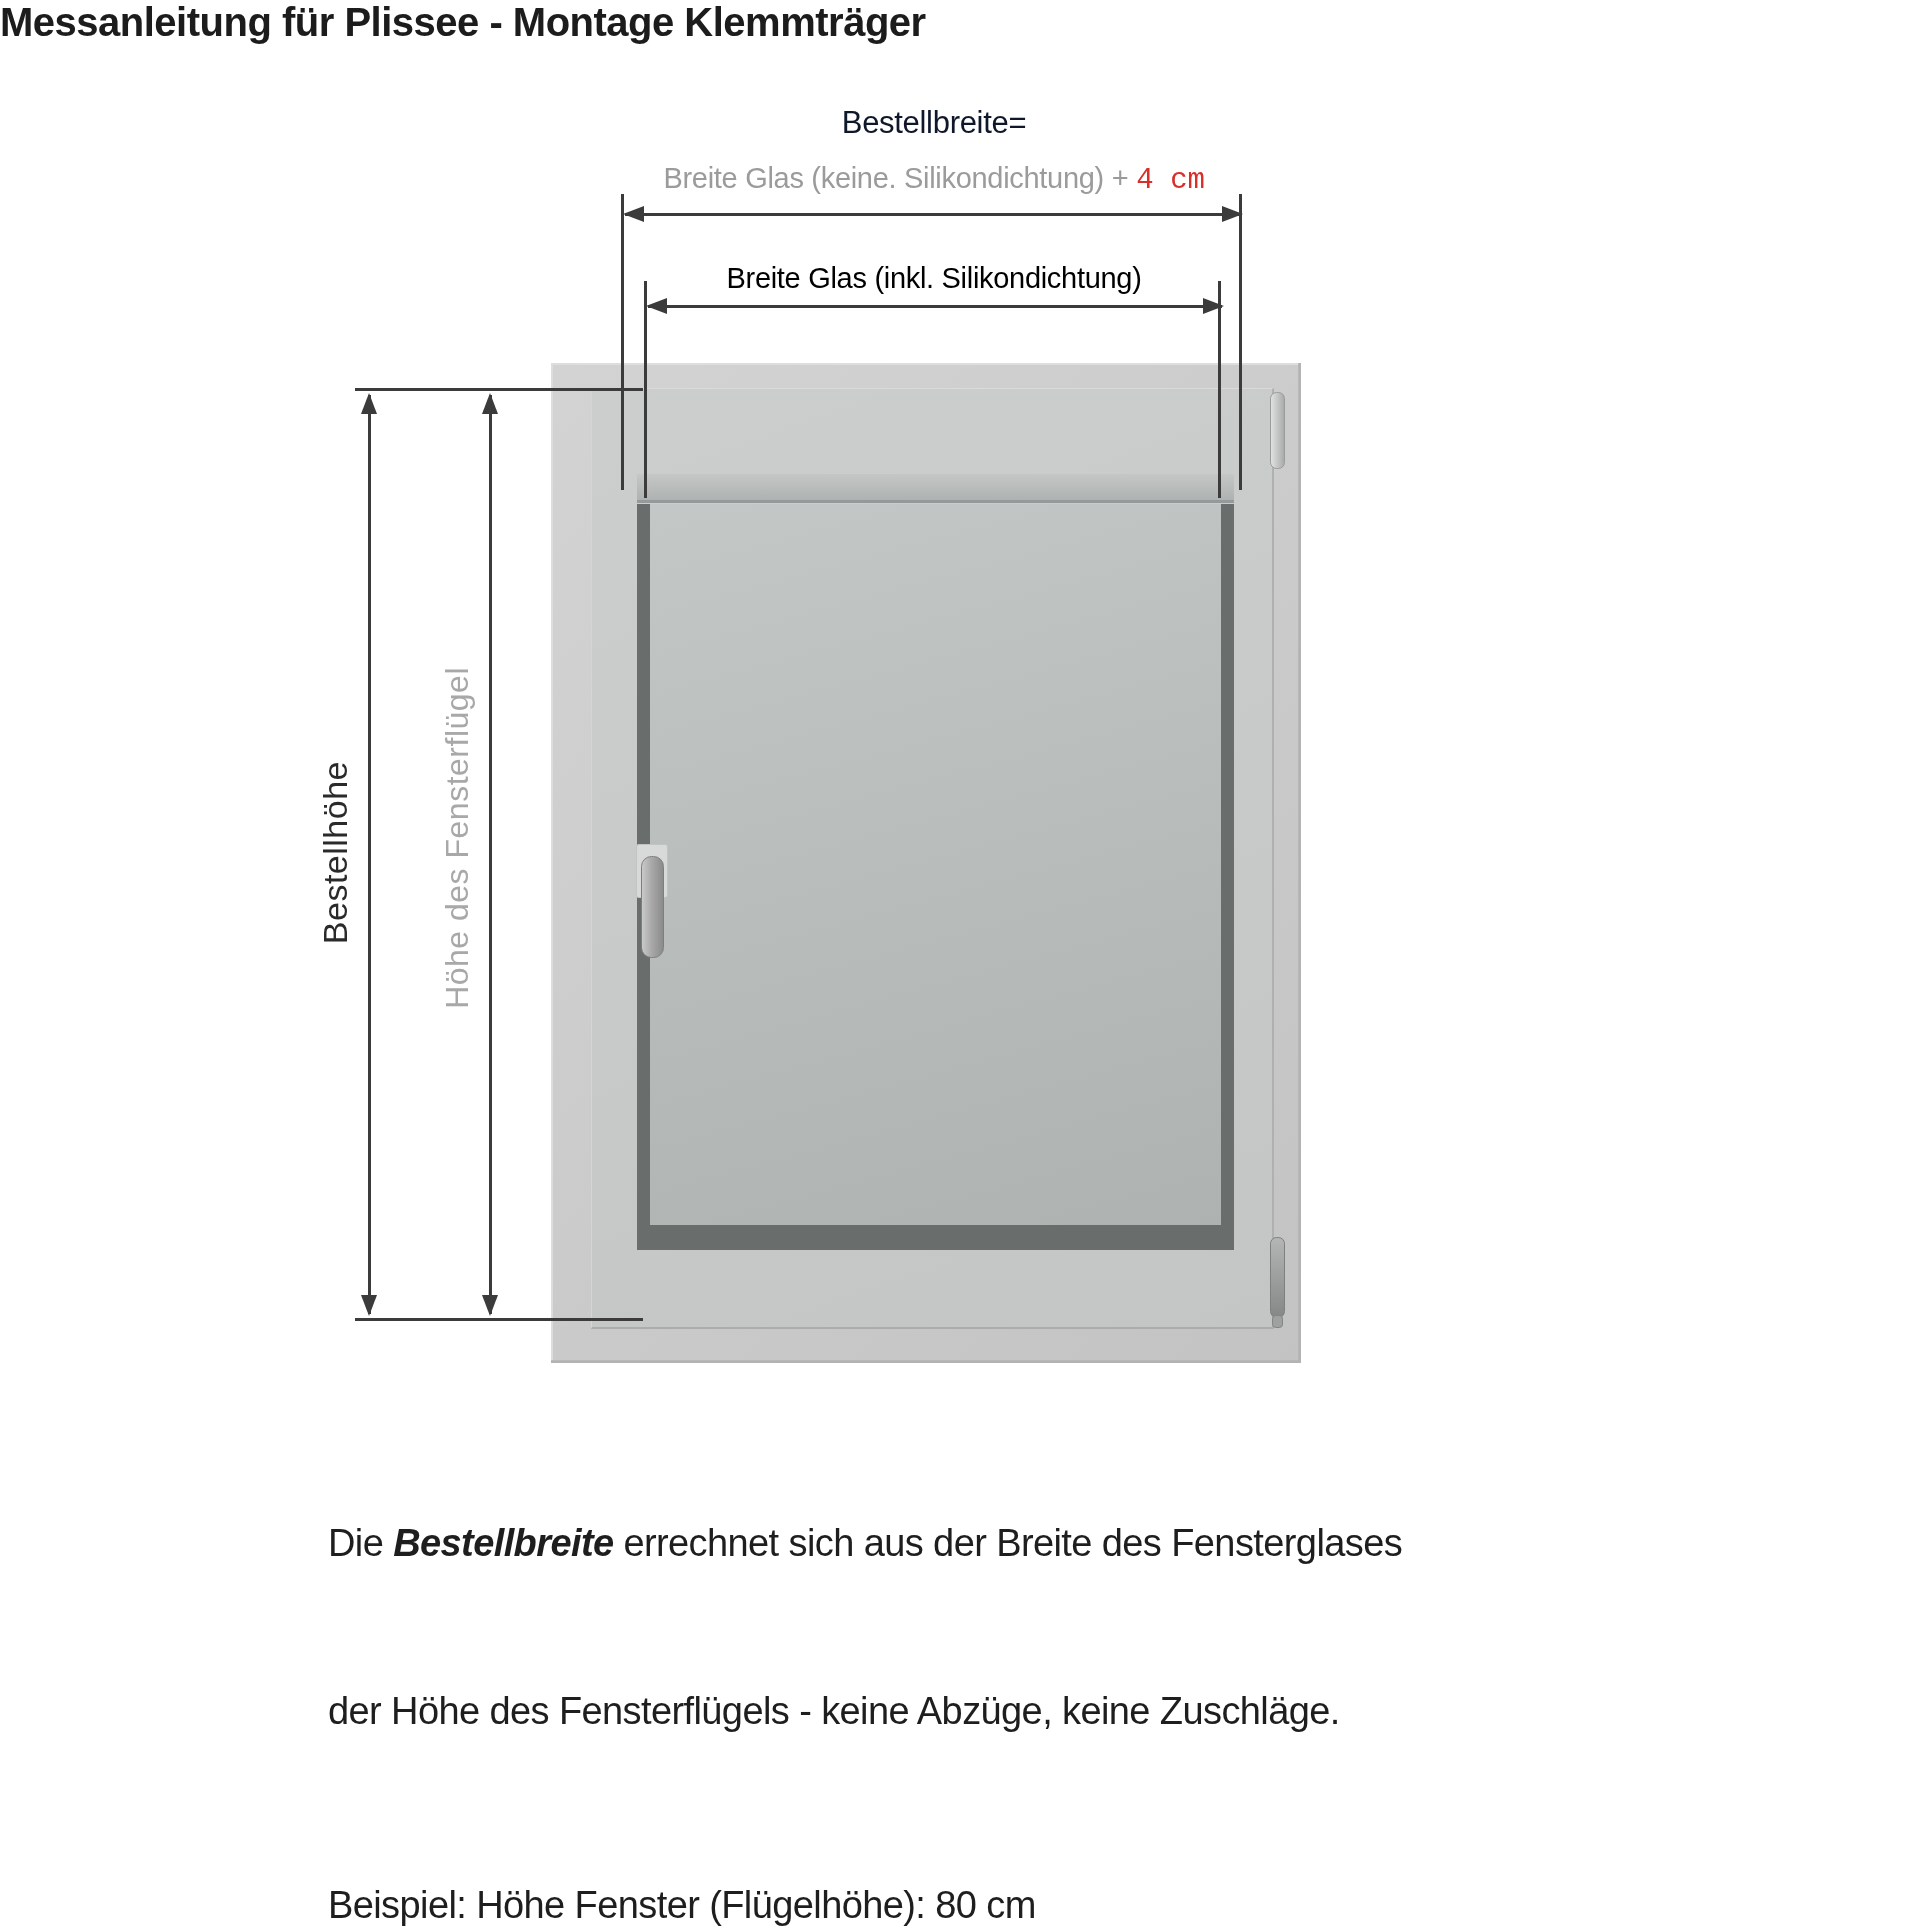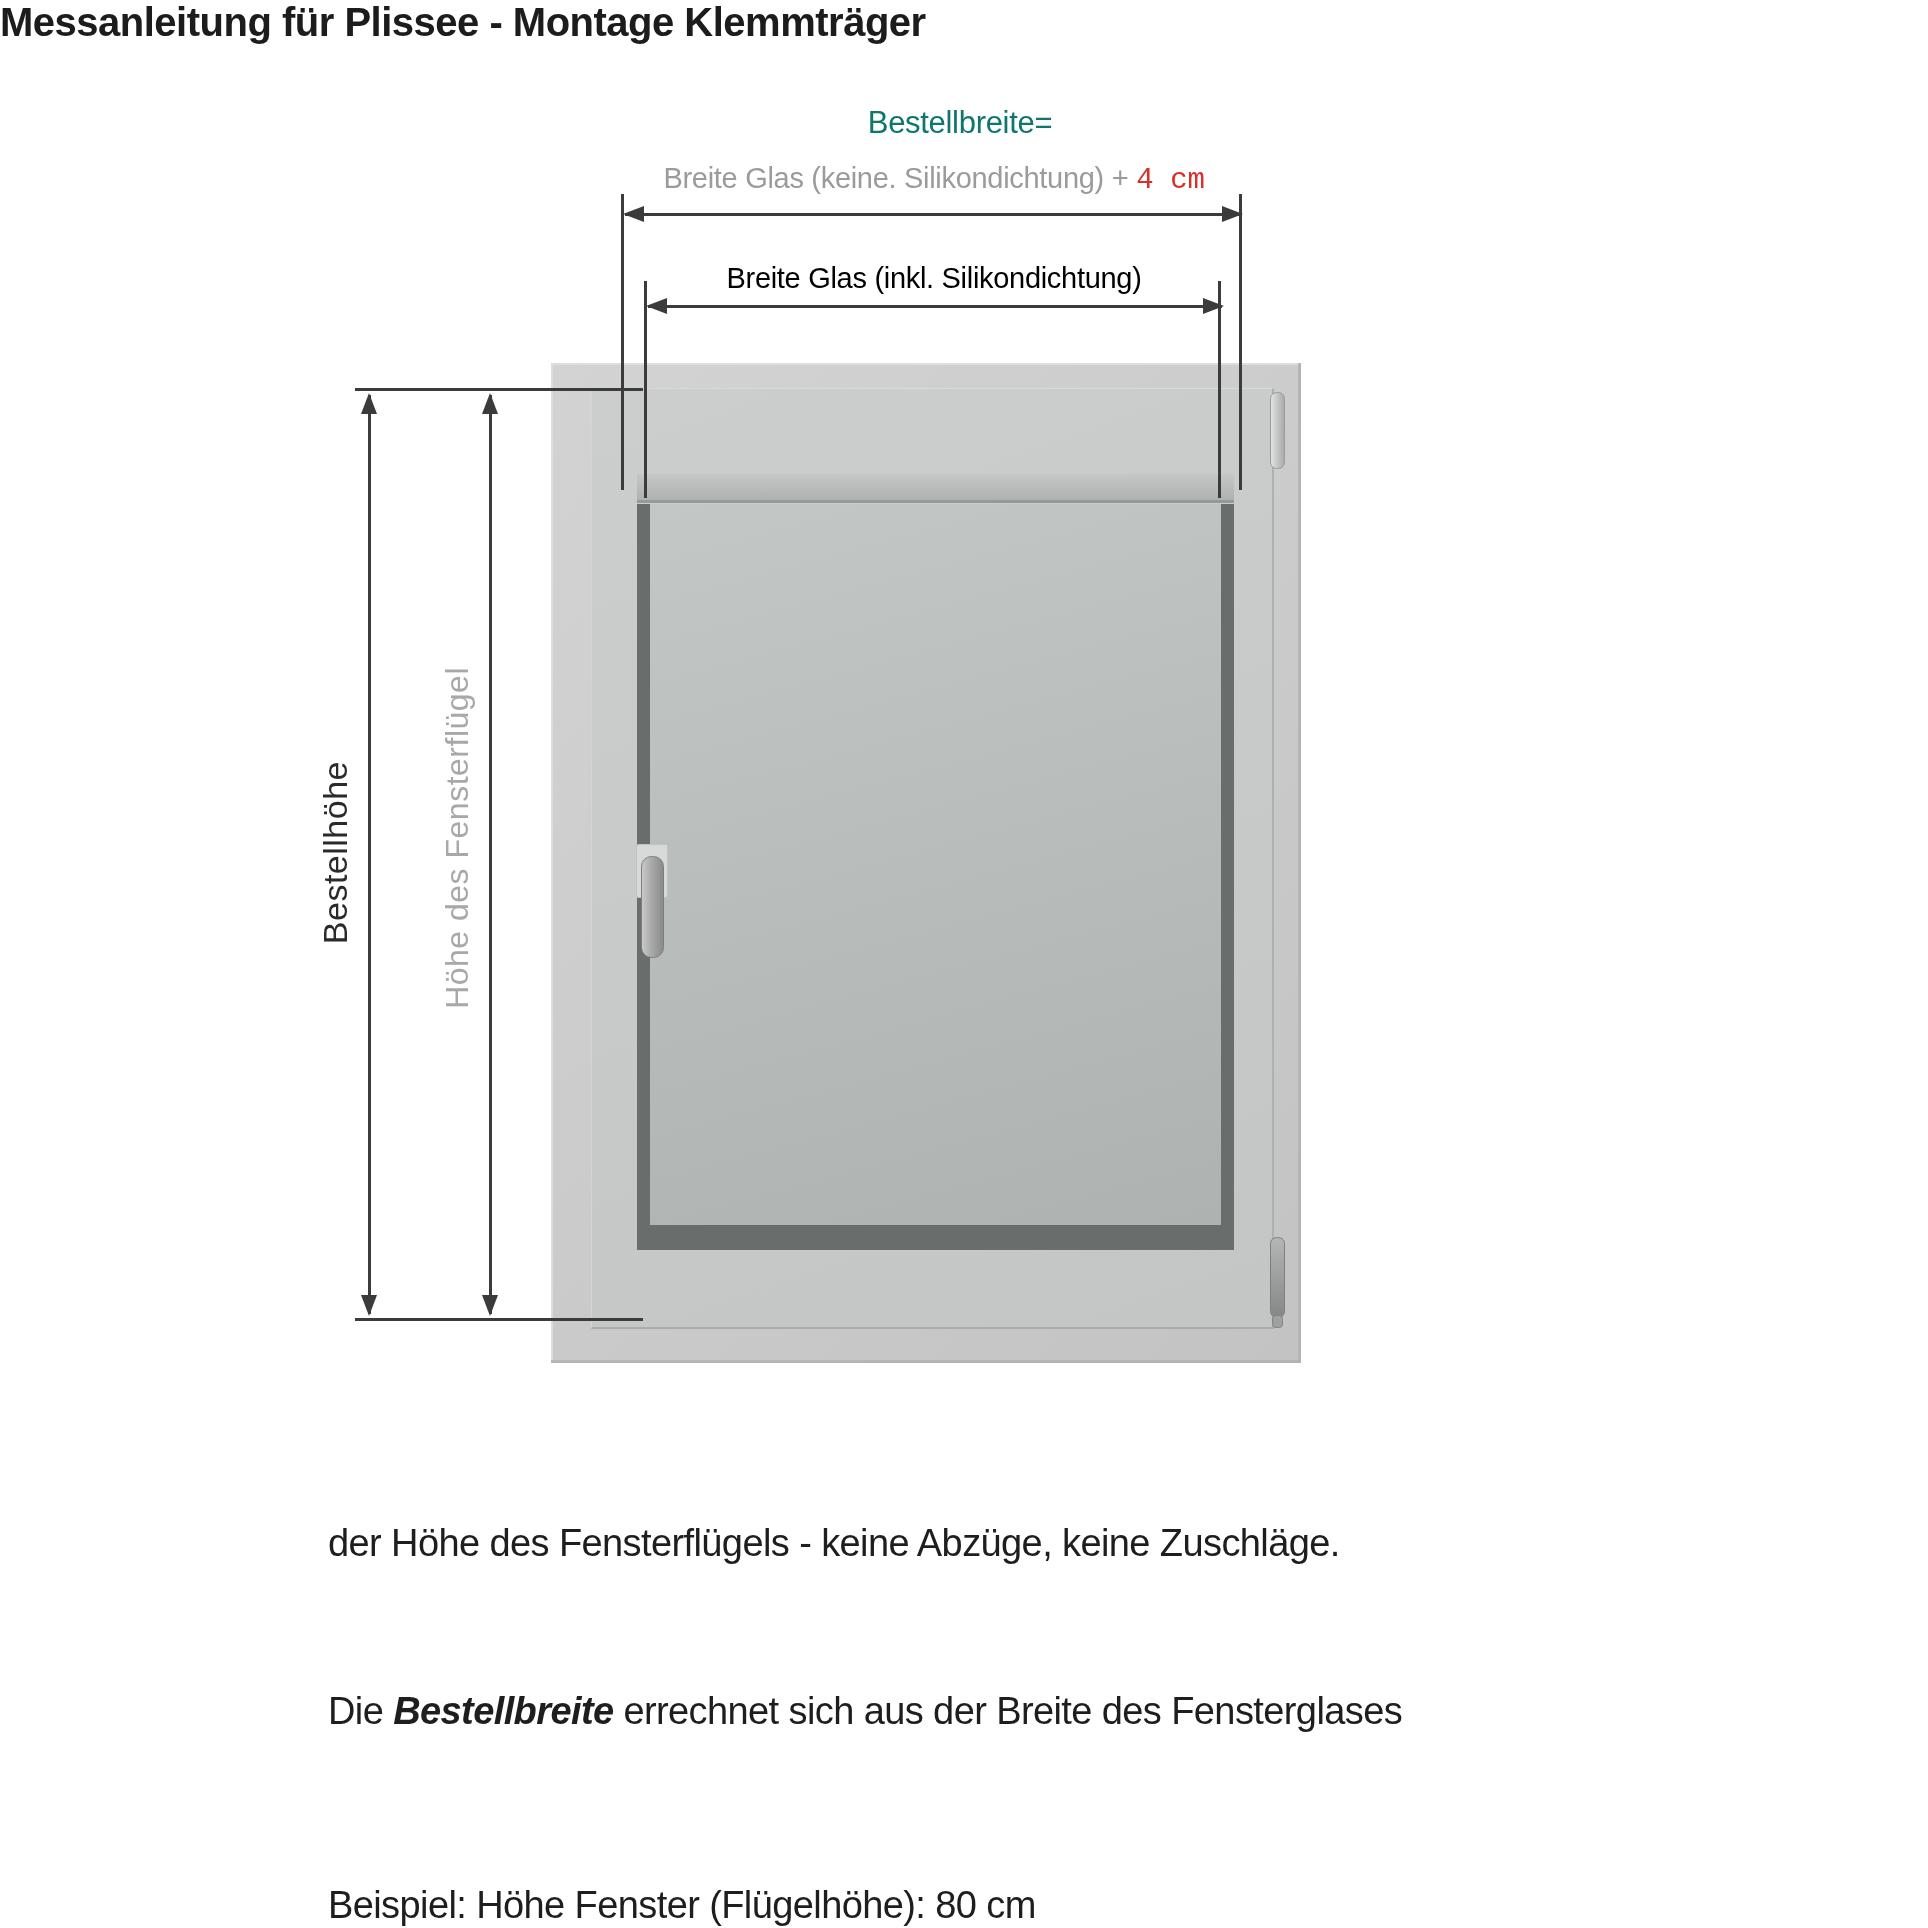--- a/index.html
+++ b/index.html
@@ -6,21 +6,21 @@
   body{
     width:1928px;height:1928px;background:#ffffff;overflow:hidden;position:relative;
     font-family:"Liberation Sans", sans-serif;color:#1e1e1e;
   }
   .abs{position:absolute;}
 
   
   #title{left:0;top:0;width:1817px;text-align:left;font-size:40px;font-weight:600;
          letter-spacing:-0.5px;color:#1c1c1c;}
   .meas-label{left:0;width:1868px;text-align:center;letter-spacing:-0.3px;}
-  #label-bestellbreite{top:105px;font-size:31px;color:#0f766e;padding-left:26px;}
+  #label-bestellbreite{top:105px;font-size:31px;color:#0f172a;}
   #label-outer{top:162px;font-size:29px;color:#9b9b9b;}
   #label-outer .red{color:#d92f2b;font-family:Liberation Mono, monospace;}
   #label-inner{top:262px;font-size:29px;color:#000000;}
 
   
   .hline{background:#3b3b3b;height:2.8px;}
   .vline{background:#3b3b3b;width:2.8px;}
   .harrow{height:2.8px;background:#3b3b3b;}
   .harrow::before{content:'';position:absolute;left:-1.9px;top:-7.5px;width:0;height:0;
     border-right:21px solid #3b3b3b;border-top:8.5px solid transparent;border-bottom:8.5px solid transparent;}
@@ -118,22 +118,22 @@
 
 <div class="abs hline" id="tick-top"></div>
 <div class="abs hline" id="tick-bottom"></div>
 <div class="abs varrow" id="varrow-order"></div>
 <div class="abs varrow" id="varrow-sash"></div>
 
 <div class="abs vtext" id="label-order-height">Bestellhöhe</div>
 <div class="abs vtext" id="label-sash-height">Höhe des Fensterflügel</div>
 
 <div class="abs" id="para">
+  <div><span>Die </span><span class="bi">Bestellbreite</span><span> errechnet sich aus der Breite des Fensterglases</span></div>
   <div>der Höhe des Fensterflügels - keine Abzüge, keine Zuschläge.</div>
-  <div><span>Die </span><span class="bi">Bestellbreite</span><span> errechnet sich aus der Breite des Fensterglases</span></div>
   
   
   
 </div>
 
 <div class="abs" id="example">
   <div>Beispiel: Höhe Fenster (Flügelhöhe): 80 cm</div>
   
   
 </div>

